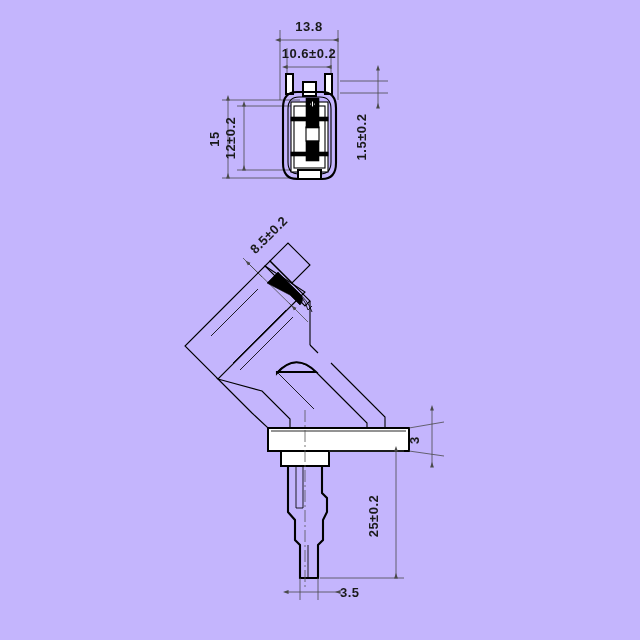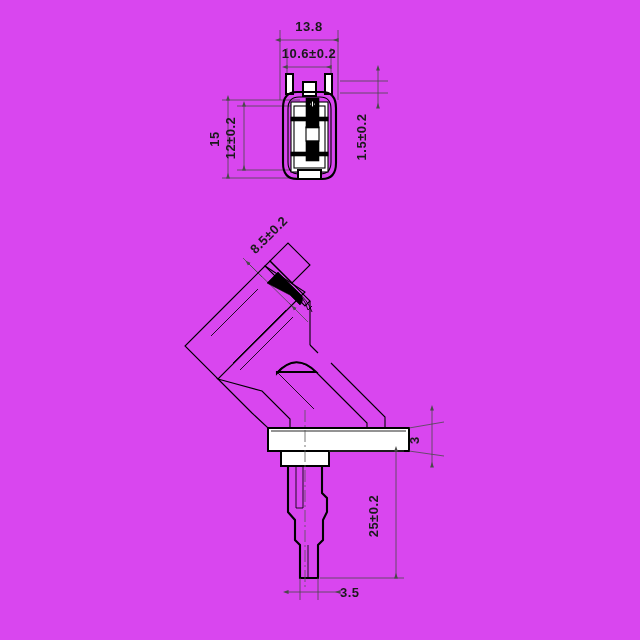--- a/index.html
+++ b/index.html
@@ -11,21 +11,21 @@
   body {
     width: 640px;
     height: 640px;
     font-family: "Liberation Sans", sans-serif;
     overflow: hidden;
   }
   #drawing-root {
     position: relative;
     width: 640px;
     height: 640px;
-    background: #d946ef;
+    background: #c4b5fd;
   }
   svg#cad {
     display: block;
     width: 640px;
     height: 640px;
   }
   .dimtext {
     font-family: "Liberation Sans", sans-serif;
     font-size: 13px;
     font-weight: bold;

